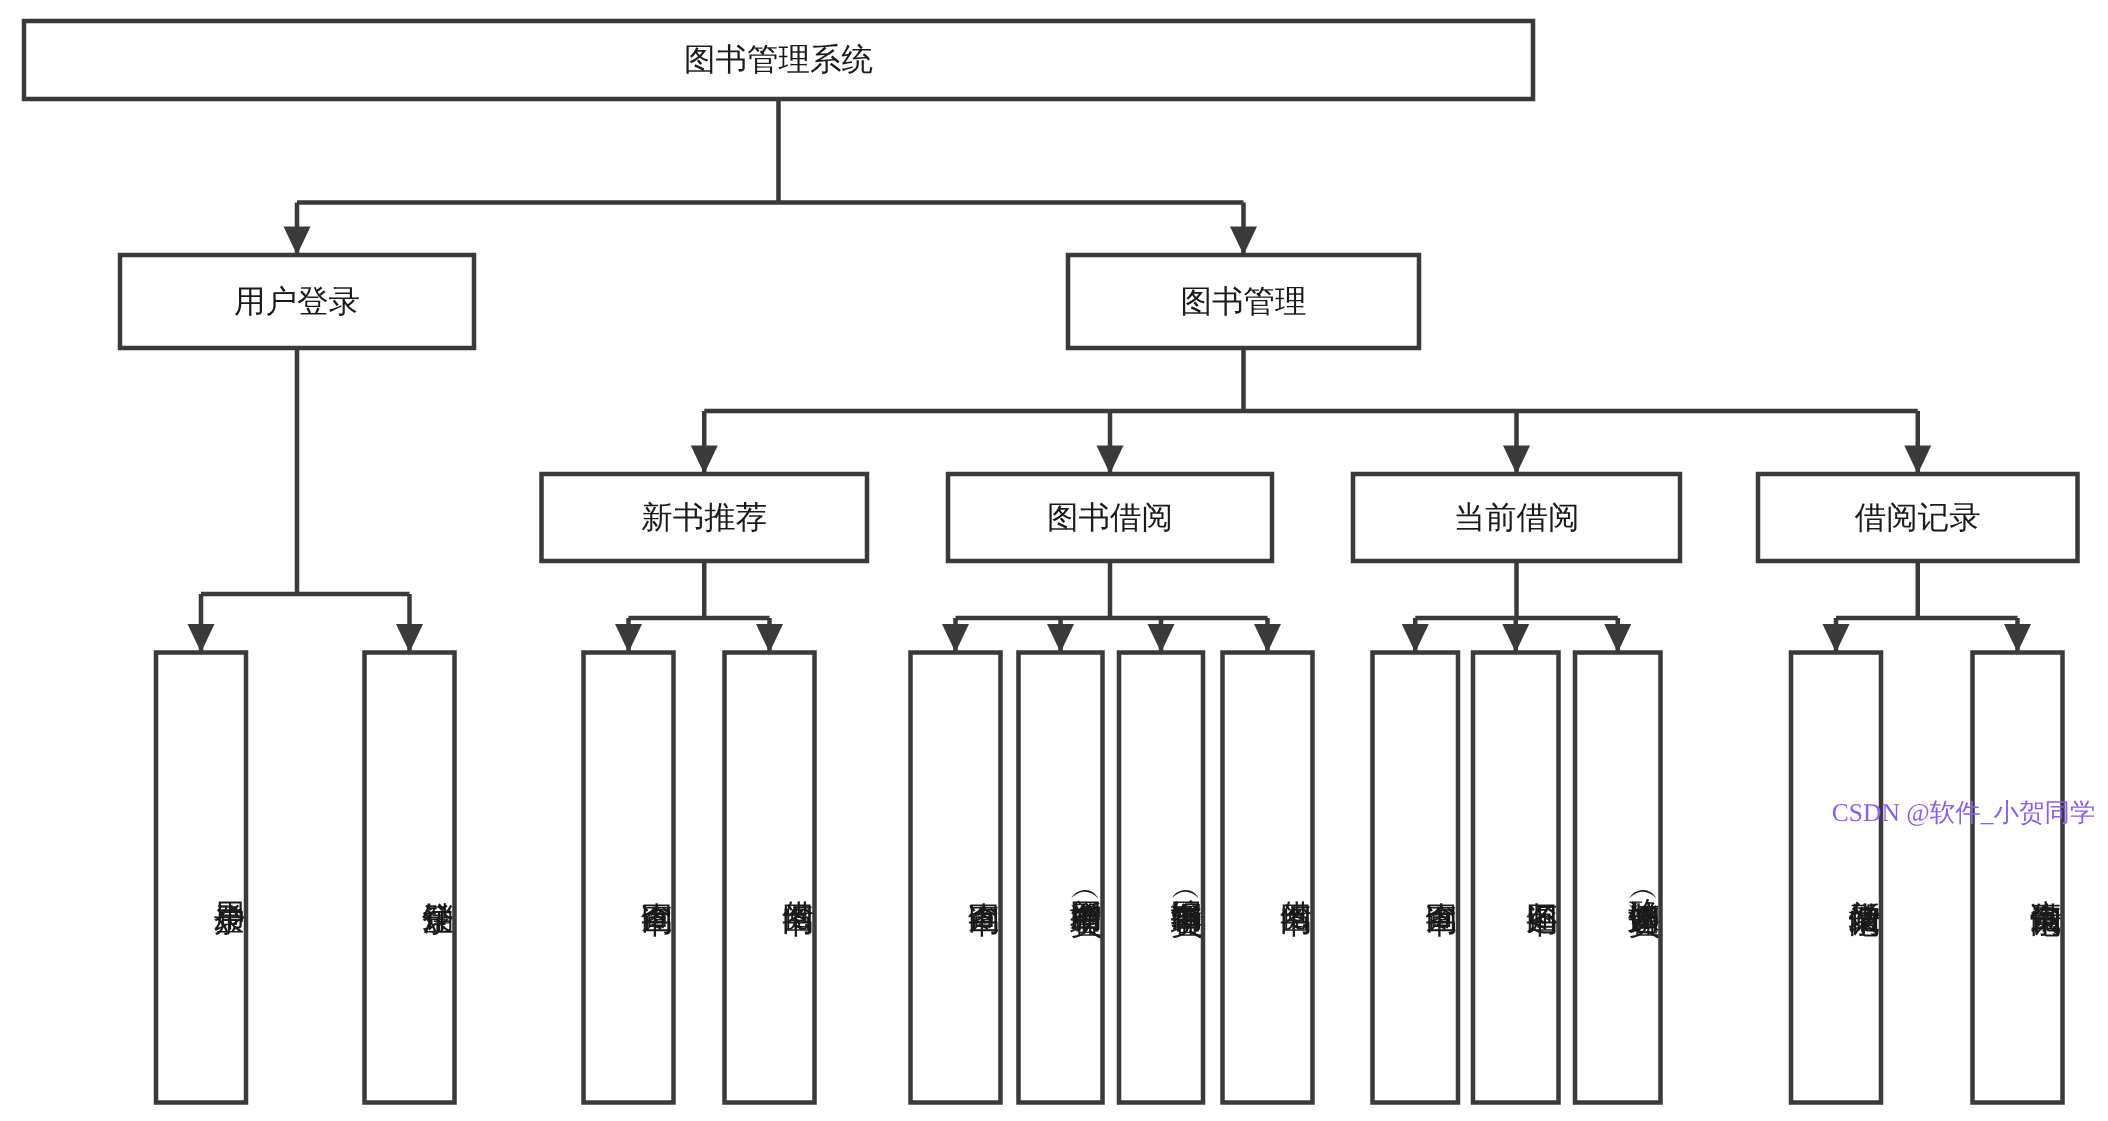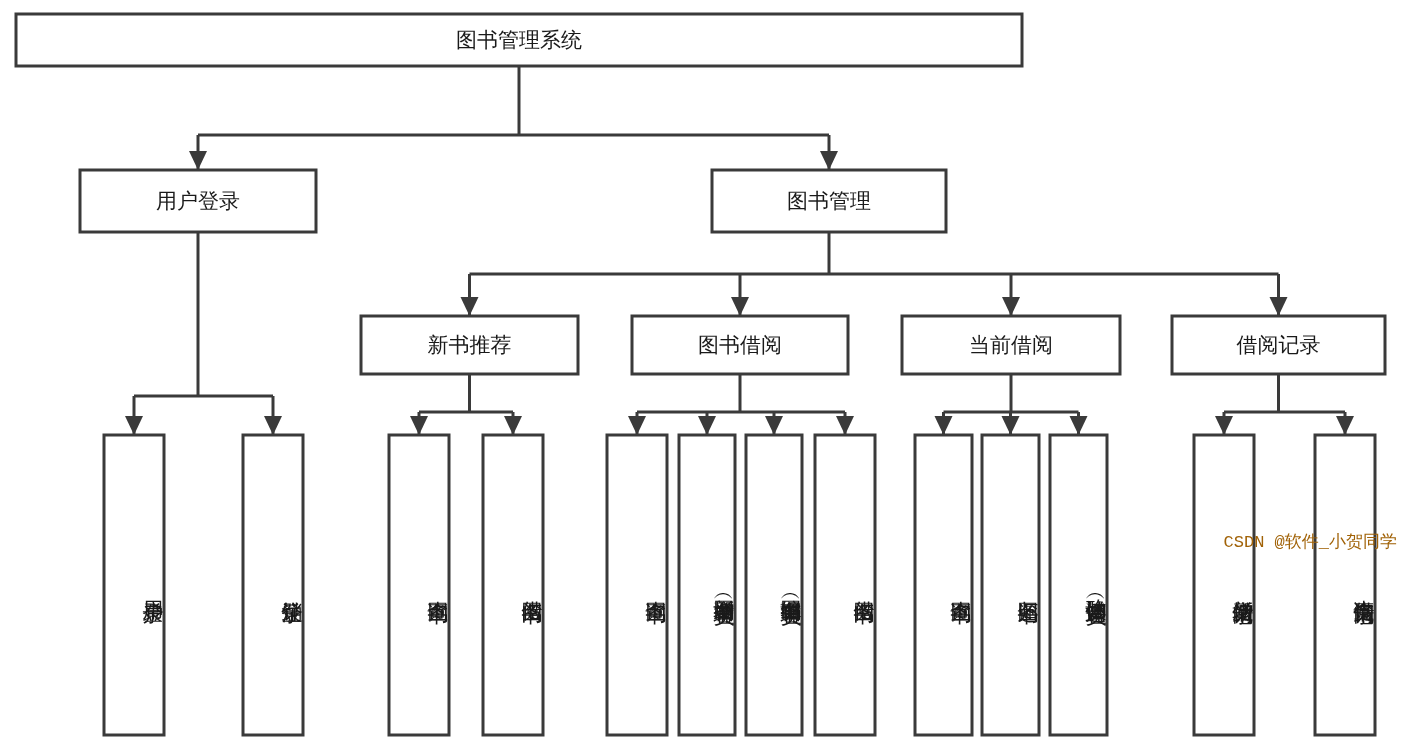--- a/index.html
+++ b/index.html
@@ -61,23 +61,23 @@
     display: flex;
     align-items: flex-start;
     justify-content: center;
     white-space: nowrap;
     pointer-events: none;
   }
   .watermark {
     position: absolute;
     right: 8px;
     bottom: 6px;
-    font-family: Liberation Mono, monospace;
+    font-family: Liberation Serif, serif;
     font-size: 17px;
-    color: #a16207;
+    color: #8b5cf6;
     white-space: nowrap;
   }
 </style>
 </head>
 <body>
 
 <div id="diagram-root">
 
   <svg id="tree-svg" viewBox="0 0 1405 747">
     <g id="connectors-layer">

